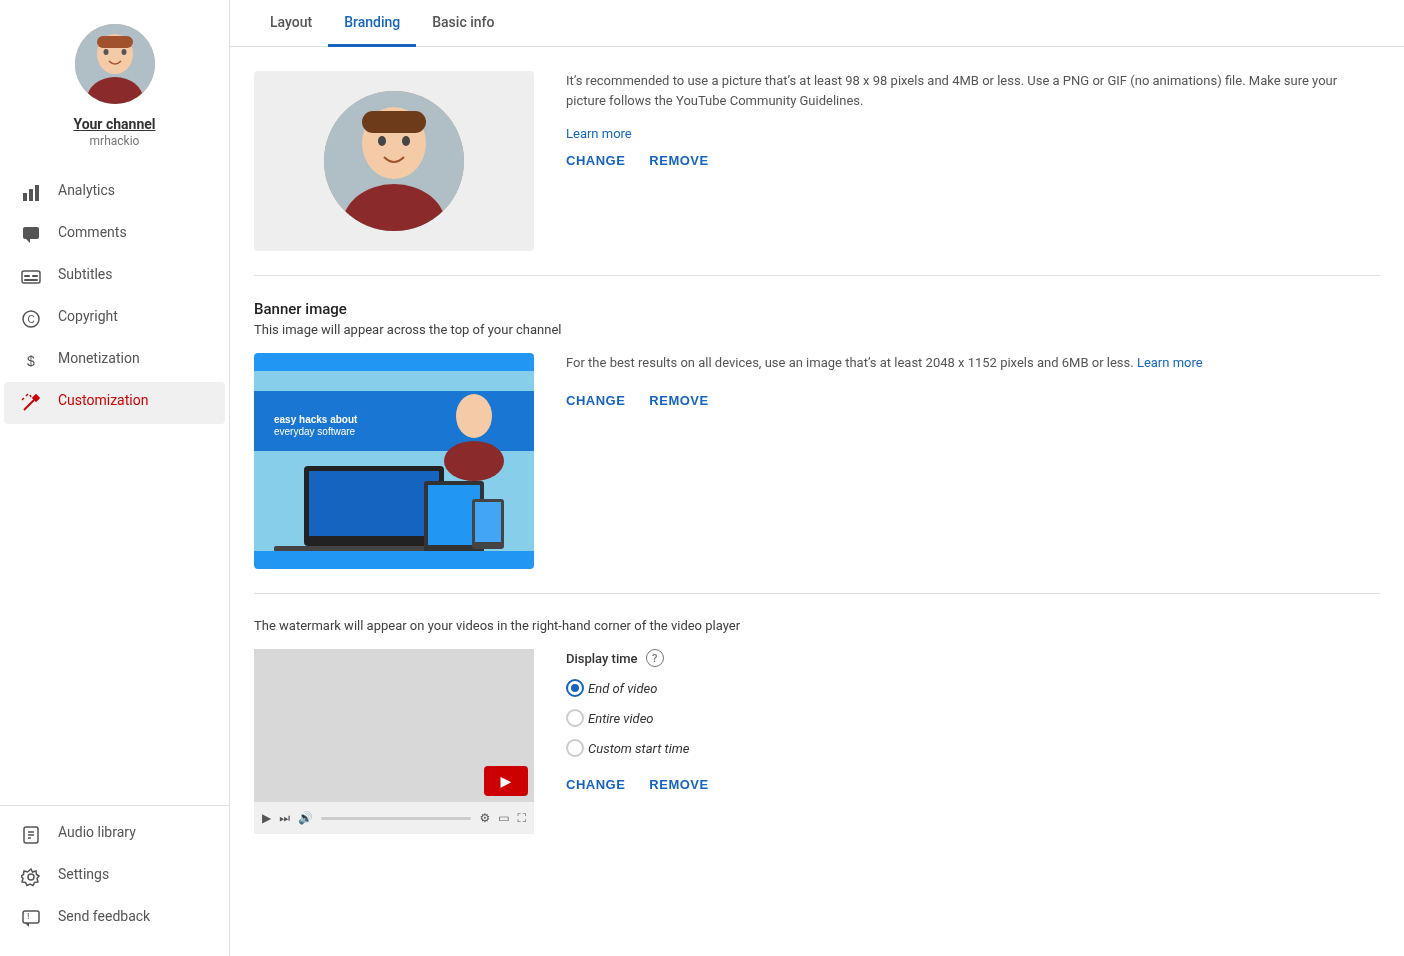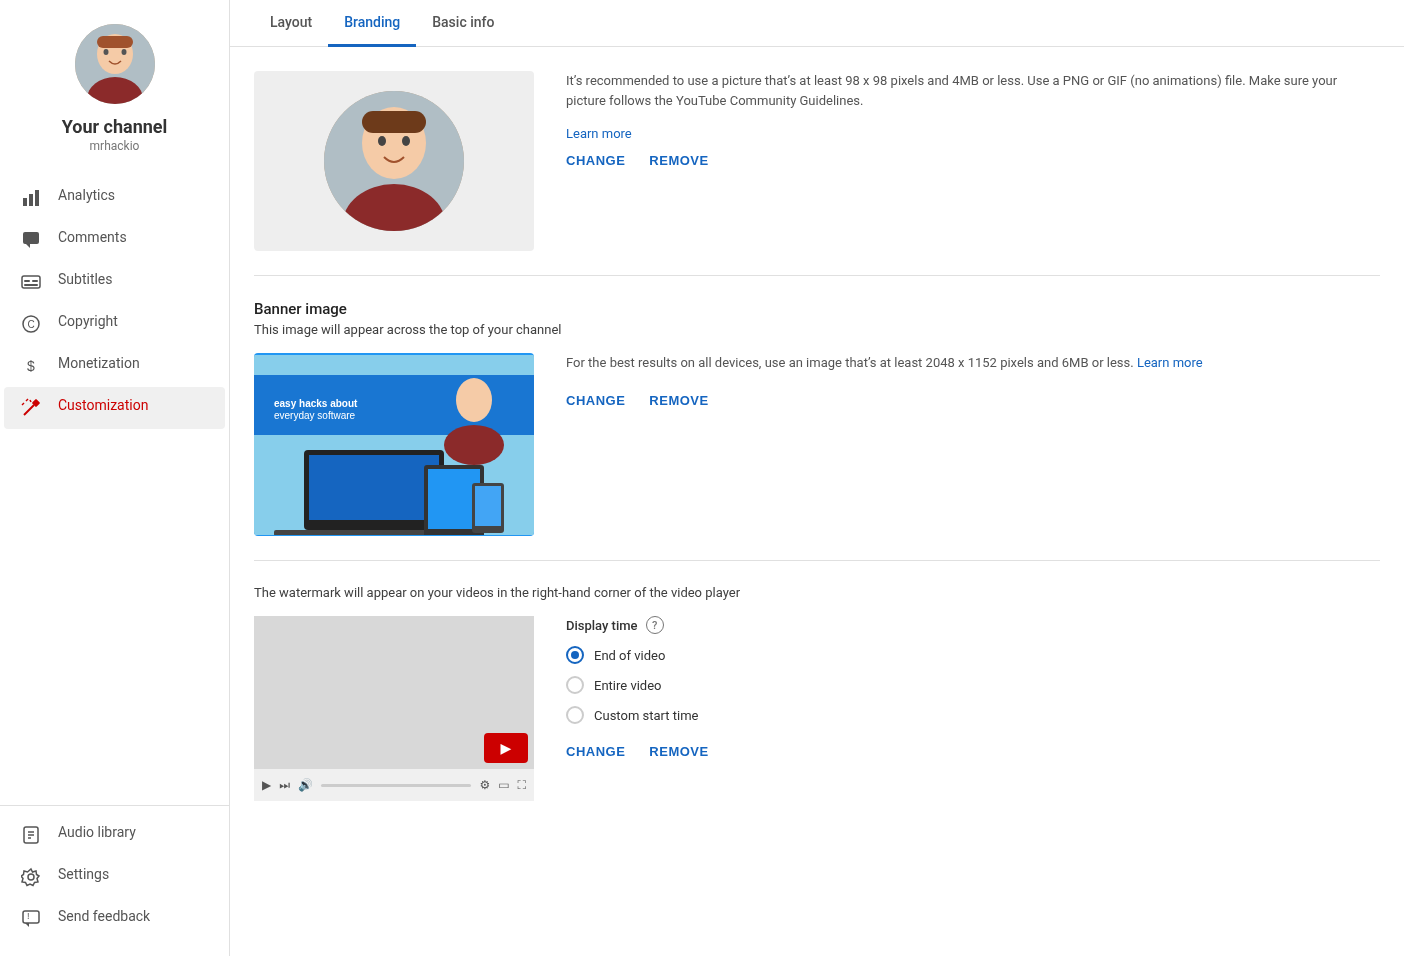--- a/index.html
+++ b/index.html
@@ -29,22 +29,23 @@
       background: #c0a080;
       overflow: hidden;
       margin-bottom: 12px;
     }
     .sidebar-avatar svg {
       width: 100%;
       height: 100%;
     }
     .sidebar-channel-name {
       font-weight: 700;
-      font-size: 18px;
+      font-size: 14px;
       color: #333;
+      text-decoration: underline;
     }
     .sidebar-username {
       font-size: 12px;
       color: #777;
       margin-top: 2px;
     }
     .sidebar-nav {
       flex: 1;
       padding: 8px 0;
     }
@@ -178,21 +179,21 @@
       width: 140px;
       height: 140px;
       border-radius: 50%;
       background: #c0a080;
       overflow: hidden;
     }
 
     
     .banner-preview {
       width: 280px;
-      height: 183px;
+      height: 216px;
       background: #2196f3;
       position: relative;
       overflow: hidden;
     }
 
     
     .watermark-section { }
     .watermark-body {
       display: flex;
       gap: 32px;
@@ -268,23 +269,24 @@
       display: flex;
       align-items: center;
       justify-content: center;
       font-size: 11px;
       color: #777;
       cursor: pointer;
     }
     .radio-option {
       display: flex;
       align-items: center;
-      gap: 10px;
+      gap: 4px;
       margin-bottom: 12px;
       cursor: pointer;
+      font-style: italic;
     }
     .radio-circle {
       width: 18px;
       height: 18px;
       border-radius: 50%;
       border: 2px solid #ccc;
       display: flex;
       align-items: center;
       justify-content: center;
       flex-shrink: 0;

